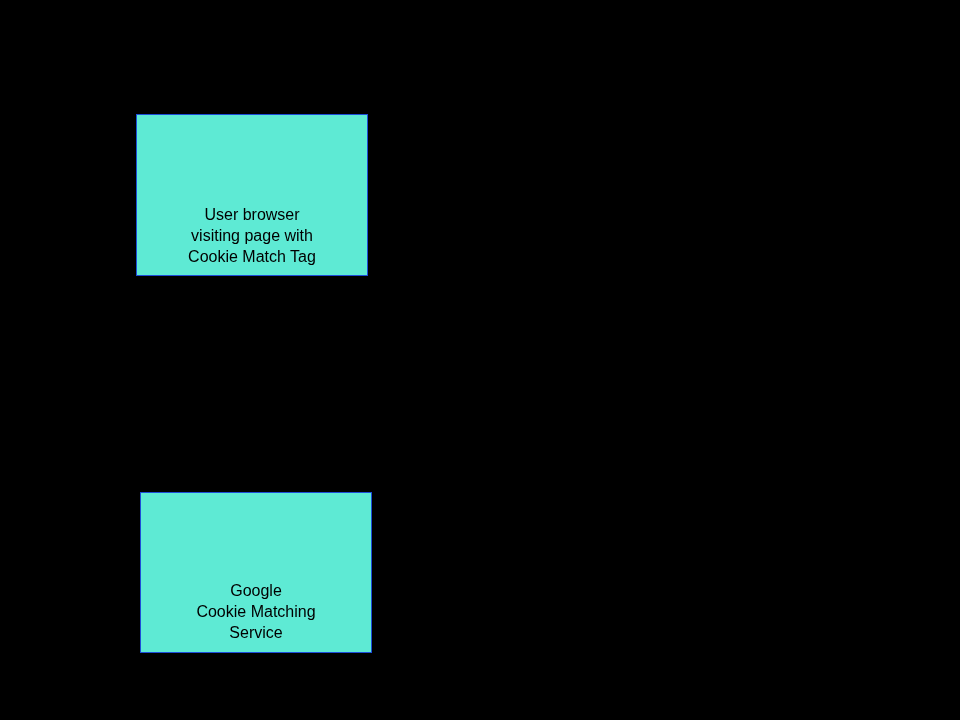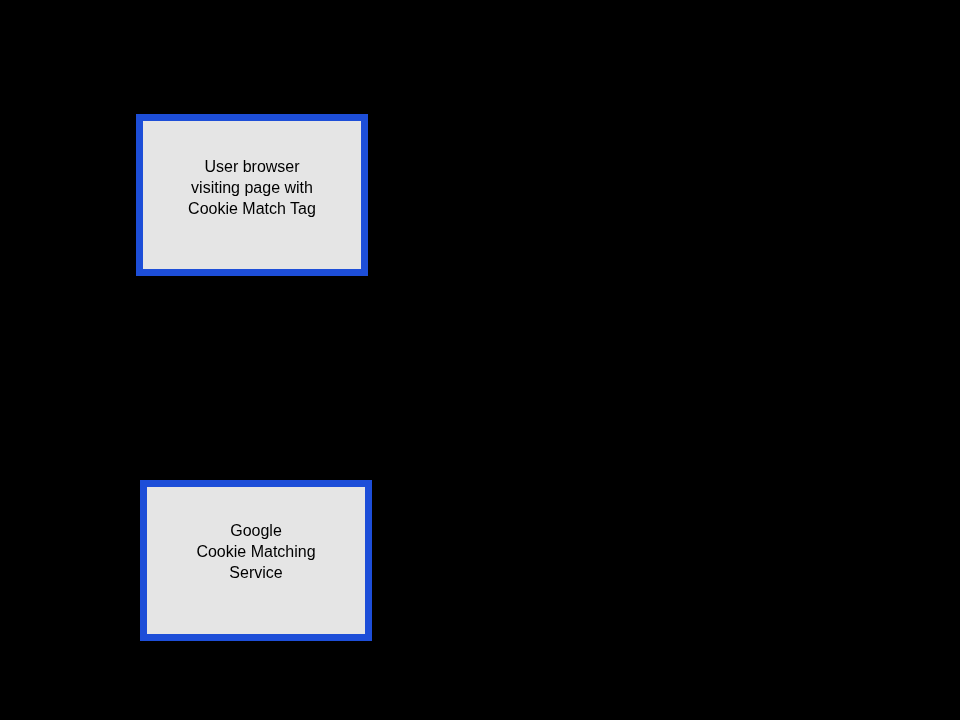--- a/index.html
+++ b/index.html
@@ -14,24 +14,24 @@
   #canvas {
     position: relative;
     width: 960px;
     height: 720px;
     background: #000000;
     overflow: hidden;
   }
   .node {
     position: absolute;
     box-sizing: border-box;
-    background: #e5e5e5;
-    border: 7px solid #1d4ed8;
+    background: #5eead4;
+    border: 1px solid #1d4ed8;
     display: flex;
-    align-items: center;
+    align-items: flex-end;
     justify-content: center;
     text-align: center;
   }
   .node-label {
     font-family: "Liberation Sans", sans-serif;
     font-size: 16px;
     line-height: 21px;
     color: #000000;
     white-space: pre-line;
     text-align: center;
@@ -45,21 +45,21 @@
     height: 162px;
   }
   #node-buyers-service {
     left: 696px;
     top: 114px;
     width: 232px;
     height: 162px;
   }
   #node-google-cookie-matching {
     left: 140px;
-    top: 480px;
+    top: 492px;
     width: 232px;
     height: 161px;
   }
   
   #node-user-browser .node-label { transform: translateY(-8px); }
   #node-buyers-service .node-label { transform: translateY(-7px); }
   #node-google-cookie-matching .node-label { transform: translateY(-9px); }
 </style>
 </head>
 <body>

